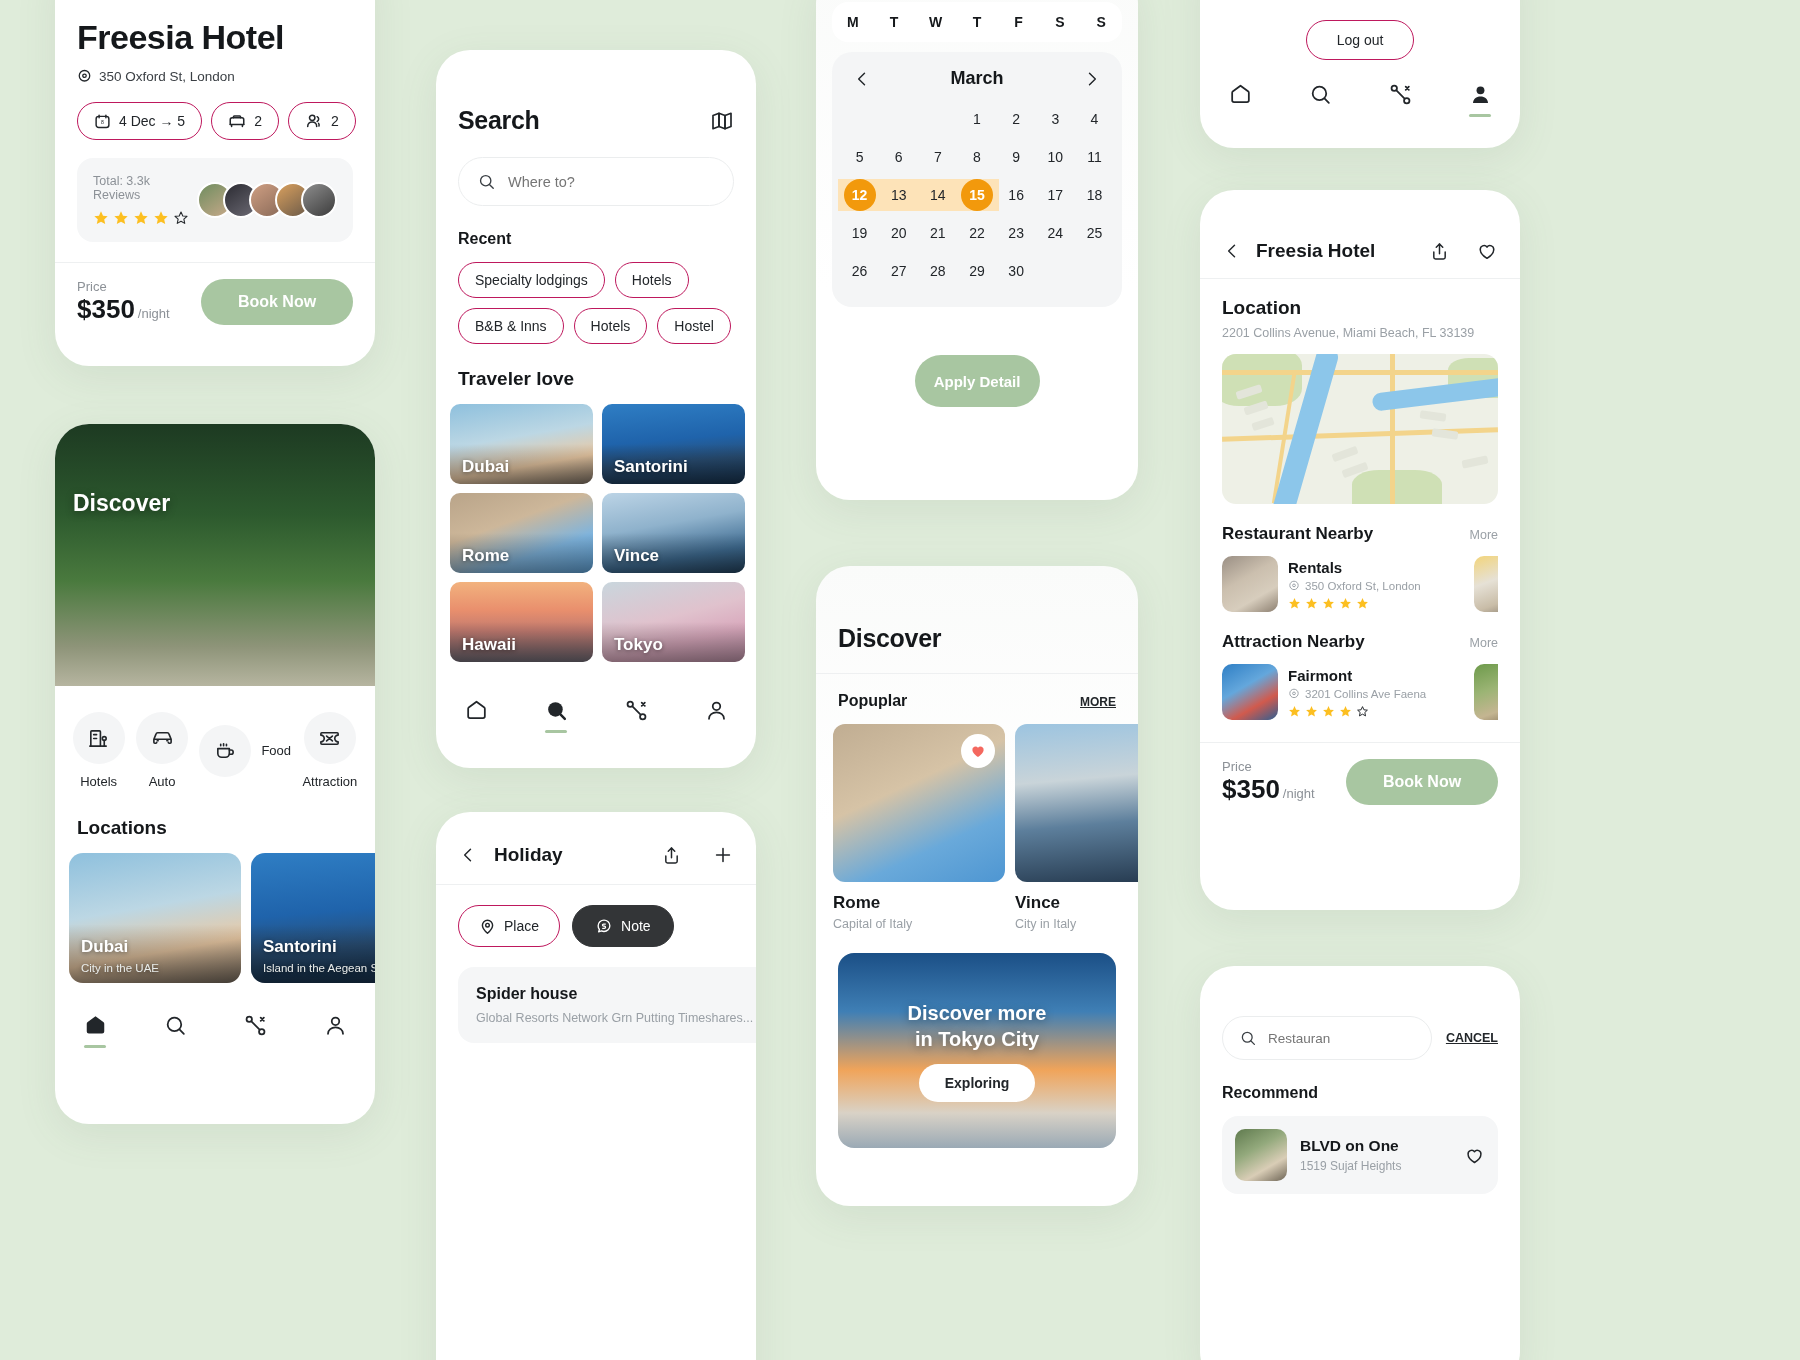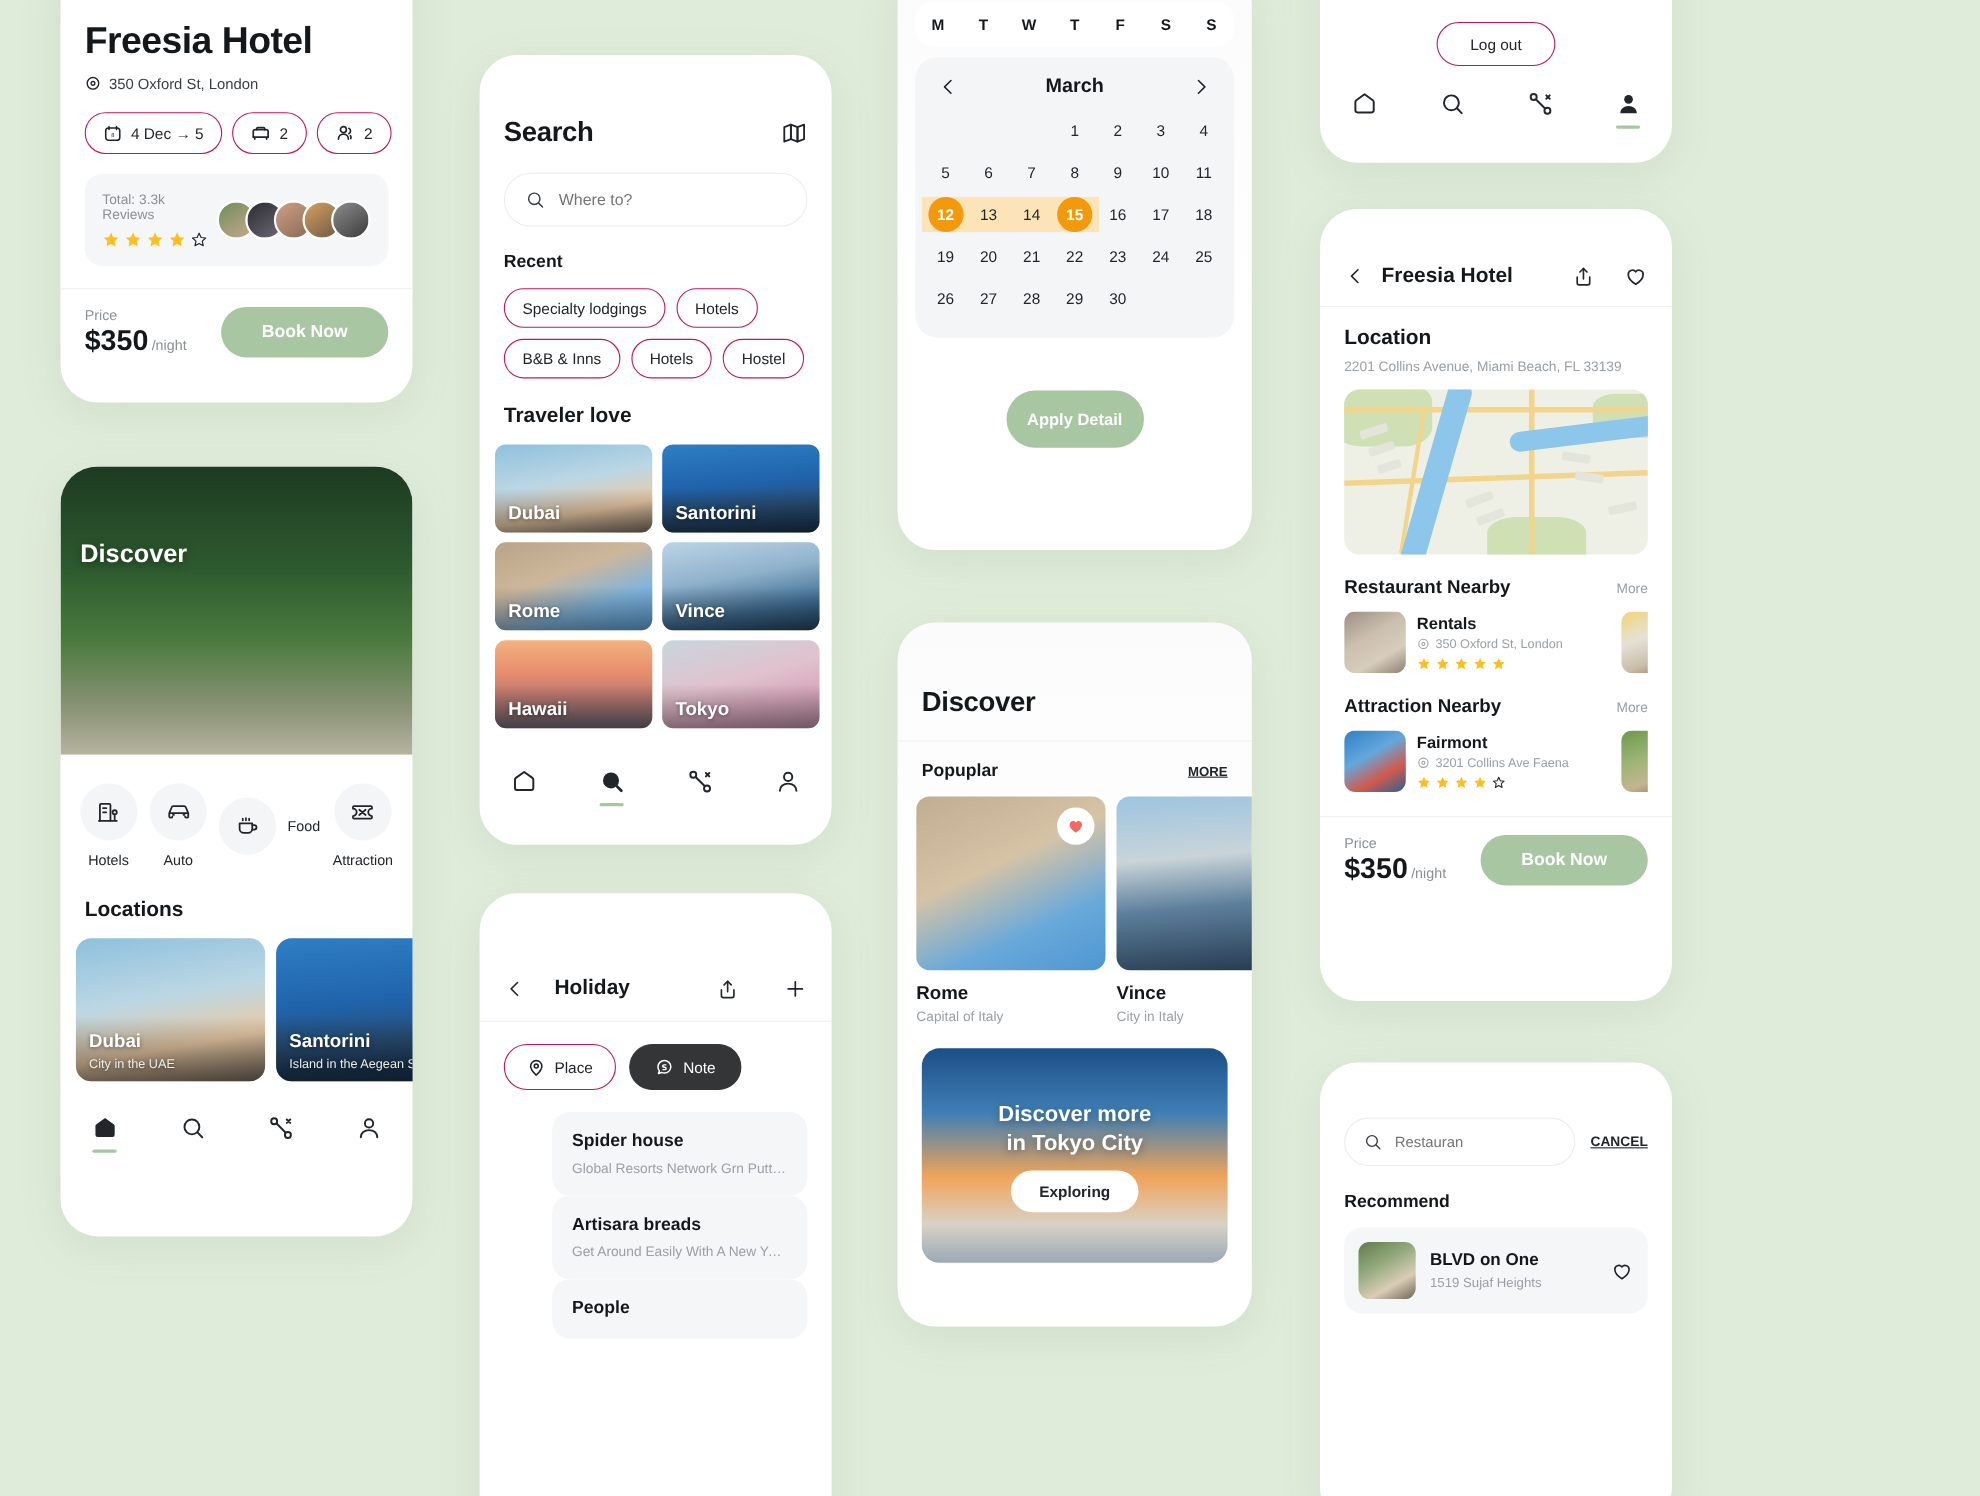--- a/index.html
+++ b/index.html
@@ -390,21 +390,21 @@
         <svg width="25" height="25" viewBox="0 0 24 24">
             <circle class="ico" cx="12" cy="8" r="3.6"></circle>
             <path class="ico" d="M4.8 20c0-3.7 3.2-6.2 7.2-6.2s7.2 2.5 7.2 6.2"></path>
           </svg>
         <div class="nav-dot hidden"></div>
       </div>
     </div>
   </div>
 
   <div class="card" style="left:436px; top:812px; width:320px; height:600px;">
-    <div class="pad" style="padding-top:76px;display:flex;align-items:center;gap:26px;">
+    <div class="pad" style="padding-top:32px;display:flex;align-items:center;gap:16px;">
       <span>
         <svg width="20" height="20" viewBox="0 0 24 24">
             <path class="ico" d="M15 5l-7 7 7 7"></path>
           </svg>
       </span>
       <div style="font-size:19px;font-weight:600;color:#15181b;flex:1;">Holiday</div>
       <span>
         <svg width="21" height="21" viewBox="0 0 24 24">
             <path class="ico" d="M12 3.5v11"></path>
             <path class="ico" d="M8.3 7.2L12 3.5l3.7 3.7"></path>
@@ -434,21 +434,21 @@
         <span>
           <svg width="18" height="18" viewBox="0 0 20 20">
               <path d="M3.5 9.8c0-3.5 2.9-6.3 6.5-6.3s6.5 2.8 6.5 6.3-2.9 6.3-6.5 6.3c-1 0-2-.2-2.8-.6l-3.2 1 .9-2.6a6 6 0 0 1-1.4-4.1z" fill="none" stroke="#fff" stroke-width="1.5" stroke-linejoin="round"></path>
               <path d="M11.5 7.8h-2a1.2 1.2 0 0 0 0 2.4h1a1.2 1.2 0 0 1 0 2.4h-2" fill="none" stroke="#fff" stroke-width="1.4" stroke-linecap="round"></path>
             </svg>
         </span>
         <span>Note</span>
       </div>
     </div>
 
-    <div class="pad" style="margin-top:20px;display:flex;flex-direction:column;margin-left:44px;">
+    <div class="pad" style="margin-top:20px;display:flex;flex-direction:row;">
       <div style="background:#f5f6f7;border-radius:16px;padding:18px;">
         <div class="h4" style="font-size:16px;">Spider house</div>
         <div style="font-size:12.5px;color:#9aa0a6;margin-top:8px;white-space:nowrap;overflow:hidden;text-overflow:ellipsis;">Global Resorts Network Grn Putting Timeshares...</div>
       </div>
       <div style="background:#f5f6f7;border-radius:16px;padding:18px;">
         <div class="h4" style="font-size:16px;">Artisara breads</div>
         <div style="font-size:12.5px;color:#9aa0a6;margin-top:8px;white-space:nowrap;overflow:hidden;text-overflow:ellipsis;">Get Around Easily With A New York Limousine...</div>
       </div>
       <div style="background:#f5f6f7;border-radius:16px;padding:18px;">
         <div class="h4" style="font-size:16px;">People</div>

